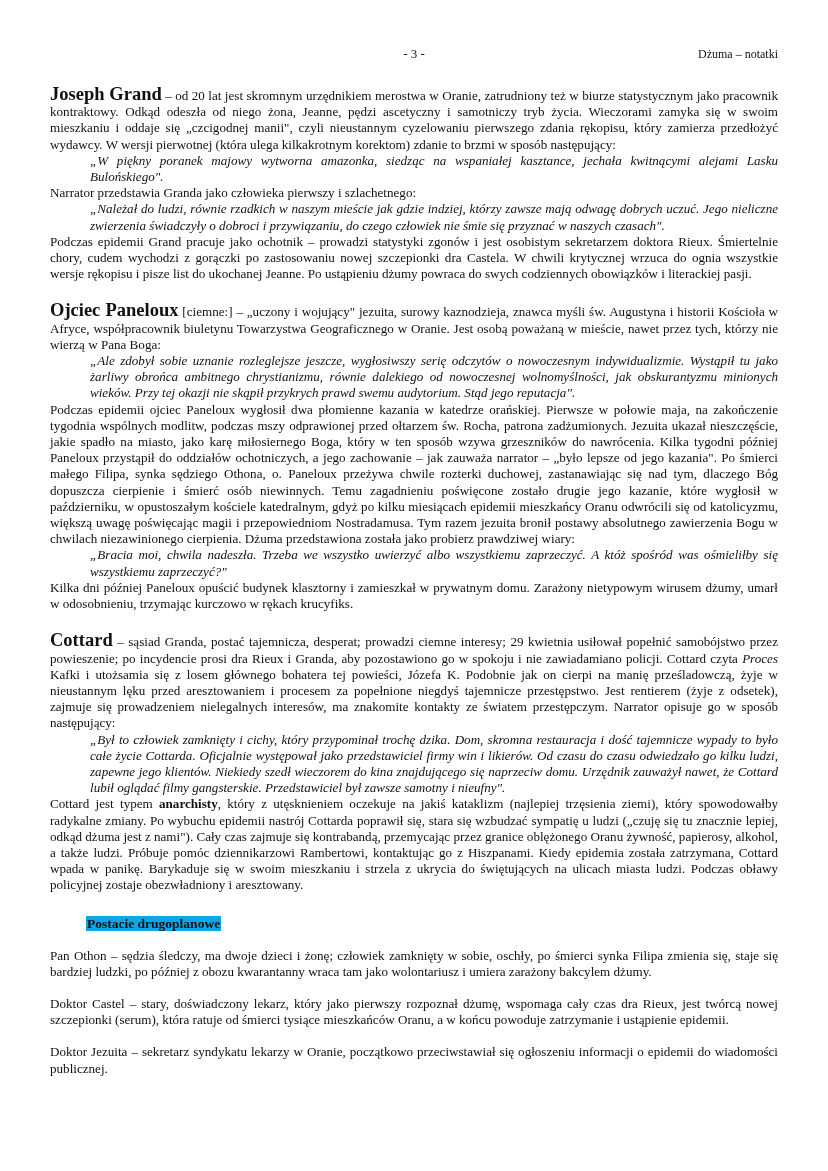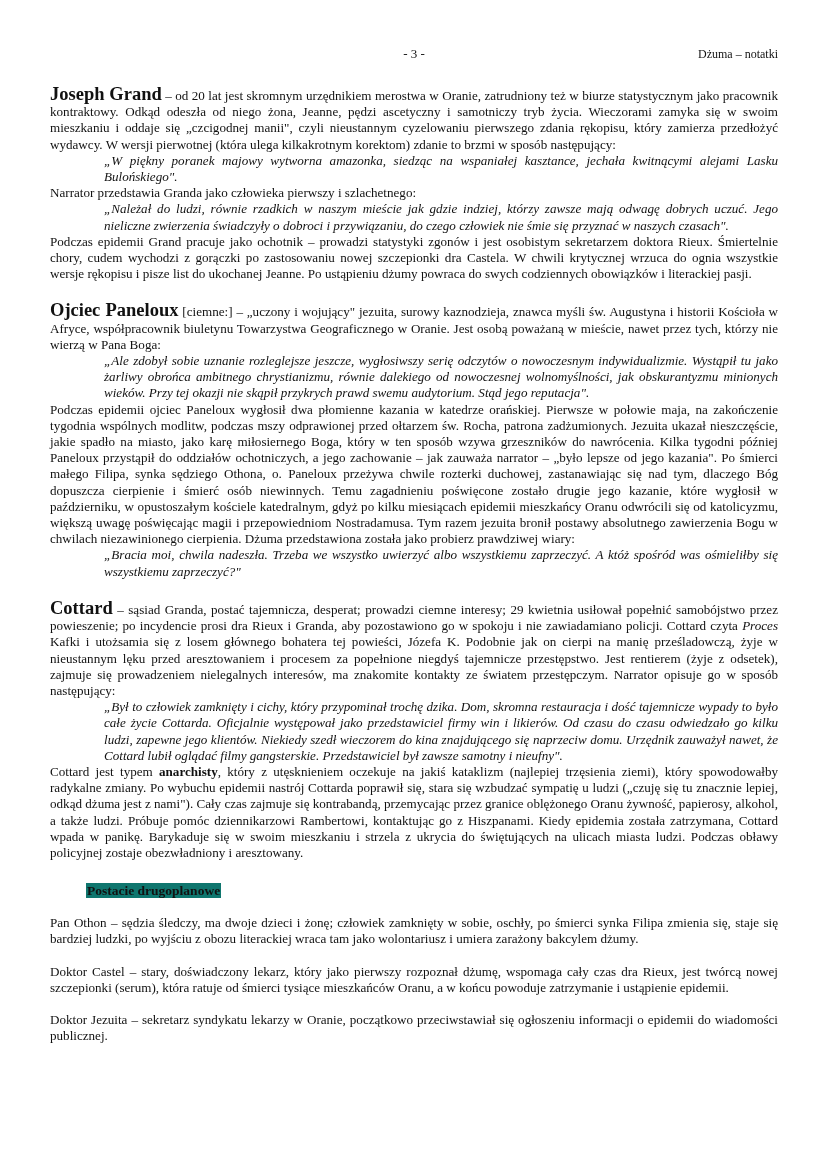--- a/index.html
+++ b/index.html
@@ -8,29 +8,29 @@
     font-family: "Liberation Serif", serif; color: #111111;
   }
   .page-header { position: absolute; top: 46px; left: 50px; right: 50px; height: 16px; }
   .page-number { position: absolute; left: 0; right: 0; text-align: center; font-size: 13px; }
   .running-title { position: absolute; right: 0; top: 1px; font-size: 12px; }
   .content { position: absolute; top: 86px; left: 50px; width: 728px; }
   p {
     margin: 0; font-size: 13.1px; line-height: 16.2px; text-align: justify;
   }
   .quote {
-    margin: 0 0 0 54px; font-style: italic; font-size: 13.1px; line-height: 16.2px; text-align: justify;
+    margin: 0 0 0 40px; font-style: italic; font-size: 13.1px; line-height: 16.2px; text-align: justify;
   }
   .name-big { font-weight: bold; font-size: 18.5px; }
   .name-small { font-weight: normal; }
   .section { margin-bottom: 17px; }
   .section.major { margin-bottom: 20px; }
   .subheading-wrap { margin: 4px 0 16px 36px; }
   .subheading {
-    font-weight: bold; font-size: 13.5px; background: #0f766e; padding: 0 1px; text-align: right;
+    font-weight: bold; font-size: 13.5px; background: #0ea5e9; padding: 0 1px; text-align: right;
   }
   .minor p { margin-bottom: 0; }
   .minor { margin-bottom: 16px; }
 </style>
 </head>
 <body>
 
 <div class="page-header">
   <div class="page-number">- 3 -</div>
   <div class="running-title">Dżuma – notatki</div>
@@ -44,34 +44,35 @@
     <p>Narrator przedstawia Granda jako człowieka pierwszy i szlachetnego:</p>
     <div class="quote">„Należał do ludzi, równie rzadkich w naszym mieście jak gdzie indziej, którzy zawsze mają odwagę dobrych uczuć. Jego nieliczne zwierzenia świadczyły o dobroci i przywiązaniu, do czego człowiek nie śmie się przyznać w naszych czasach".</div>
     <p>Podczas epidemii Grand pracuje jako ochotnik – prowadzi statystyki zgonów i jest osobistym sekretarzem doktora Rieux. Śmiertelnie chory, cudem wychodzi z gorączki po zastosowaniu nowej szczepionki dra Castela. W chwili krytycznej wrzuca do ognia wszystkie wersje rękopisu i pisze list do ukochanej Jeanne. Po ustąpieniu dżumy powraca do swych codziennych obowiązków i literackiej pasji.</p>
   </div>
 
   <div class="section major">
     <p><span class="name-big">Ojciec Paneloux</span><span> [ciemne:]</span><span> – „uczony i wojujący" jezuita, surowy kaznodzieja, znawca myśli św. Augustyna i historii Kościoła w Afryce, współpracownik biuletynu Towarzystwa Geograficznego w Oranie. Jest osobą poważaną w mieście, nawet przez tych, którzy nie wierzą w Pana Boga:</span></p>
     <div class="quote">„Ale zdobył sobie uznanie rozleglejsze jeszcze, wygłosiwszy serię odczytów o nowoczesnym indywidualizmie. Wystąpił tu jako żarliwy obrońca ambitnego chrystianizmu, równie dalekiego od nowoczesnej wolnomyślności, jak obskurantyzmu minionych wieków. Przy tej okazji nie skąpił przykrych prawd swemu audytorium. Stąd jego reputacja".</div>
     <p>Podczas epidemii ojciec Paneloux wygłosił dwa płomienne kazania w katedrze orańskiej. Pierwsze w połowie maja, na zakończenie tygodnia wspólnych modlitw, podczas mszy odprawionej przed ołtarzem św. Rocha, patrona zadżumionych. Jezuita ukazał nieszczęście, jakie spadło na miasto, jako karę miłosiernego Boga, który w ten sposób wzywa grzeszników do nawrócenia. Kilka tygodni później Paneloux przystąpił do oddziałów ochotniczych, a jego zachowanie – jak zauważa narrator – „było lepsze od jego kazania". Po śmierci małego Filipa, synka sędziego Othona, o. Paneloux przeżywa chwile rozterki duchowej, zastanawiając się nad tym, dlaczego Bóg dopuszcza cierpienie i śmierć osób niewinnych. Temu zagadnieniu poświęcone zostało drugie jego kazanie, które wygłosił w październiku, w opustoszałym kościele katedralnym, gdyż po kilku miesiącach epidemii mieszkańcy Oranu odwrócili się od katolicyzmu, większą uwagę poświęcając magii i przepowiedniom Nostradamusa. Tym razem jezuita bronił postawy absolutnego zawierzenia Bogu w chwilach niezawinionego cierpienia. Dżuma przedstawiona została jako probierz prawdziwej wiary:</p>
     <div class="quote">„Bracia moi, chwila nadeszła. Trzeba we wszystko uwierzyć albo wszystkiemu zaprzeczyć. A któż spośród was ośmieliłby się wszystkiemu zaprzeczyć?"</div>
+    <p>Kilka dni później Paneloux opuścić budynek klasztorny i zamieszkał w prywatnym domu. Zarażony nietypowym wirusem dżumy, umarł w odosobnieniu, trzymając kurczowo w rękach krucyfiks.</p>
   </div>
 
   <div class="section major">
     <p><span class="name-big">Cottard</span><span> – sąsiad Granda, postać tajemnicza, desperat; prowadzi ciemne interesy; 29 kwietnia usiłował popełnić samobójstwo przez powieszenie; po incydencie prosi dra Rieux i Granda, aby pozostawiono go w spokoju i nie zawiadamiano policji. Cottard czyta </span><i>Proces</i><span> Kafki i utożsamia się z losem głównego bohatera tej powieści, Józefa K. Podobnie jak on cierpi na manię prześladowczą, żyje w nieustannym lęku przed aresztowaniem i procesem za popełnione niegdyś tajemnicze przestępstwo. Jest rentierem (żyje z odsetek), zajmuje się prowadzeniem nielegalnych interesów, ma znakomite kontakty ze światem przestępczym. Narrator opisuje go w sposób następujący:</span></p>
     <div class="quote">„Był to człowiek zamknięty i cichy, który przypominał trochę dzika. Dom, skromna restauracja i dość tajemnicze wypady to było całe życie Cottarda. Oficjalnie występował jako przedstawiciel firmy win i likierów. Od czasu do czasu odwiedzało go kilku ludzi, zapewne jego klientów. Niekiedy szedł wieczorem do kina znajdującego się naprzeciw domu. Urzędnik zauważył nawet, że Cottard lubił oglądać filmy gangsterskie. Przedstawiciel był zawsze samotny i nieufny".</div>
     <p><span>Cottard jest typem </span><b>anarchisty</b><span>, który z utęsknieniem oczekuje na jakiś kataklizm (najlepiej trzęsienia ziemi), który spowodowałby radykalne zmiany. Po wybuchu epidemii nastrój Cottarda poprawił się, stara się wzbudzać sympatię u ludzi („czuję się tu znacznie lepiej, odkąd dżuma jest z nami"). Cały czas zajmuje się kontrabandą, przemycając przez granice oblężonego Oranu żywność, papierosy, alkohol, a także ludzi. Próbuje pomóc dziennikarzowi Rambertowi, kontaktując go z Hiszpanami. Kiedy epidemia została zatrzymana, Cottard wpada w panikę. Barykaduje się w swoim mieszkaniu i strzela z ukrycia do świętujących na ulicach miasta ludzi. Podczas obławy policyjnej zostaje obezwładniony i aresztowany.</span></p>
   </div>
 
   <div class="subheading-wrap">
     <span class="subheading">Postacie drugoplanowe</span>
   </div>
 
   <div class="minor">
-    <p><span class="name-small">Pan Othon</span><span> – sędzia śledczy, ma dwoje dzieci i żonę; człowiek zamknięty w sobie, oschły, po śmierci synka Filipa zmienia się, staje się bardziej ludzki, po wyjściu z obozu literackiej wraca tam jako wolontariusz i umiera zarażony bakcylem dżumy.</span></p>
+    <p><span class="name-small">Pan Othon</span><span> – sędzia śledczy, ma dwoje dzieci i żonę; człowiek zamknięty w sobie, oschły, po śmierci synka Filipa zmienia się, staje się bardziej ludzki, po później z obozu kwarantanny wraca tam jako wolontariusz i umiera zarażony bakcylem dżumy.</span></p>
   </div>
 
   <div class="minor">
     <p><span class="name-small">Doktor Castel</span><span> – stary, doświadczony lekarz, który jako pierwszy rozpoznał dżumę, wspomaga cały czas dra Rieux, jest twórcą nowej szczepionki (serum), która ratuje od śmierci tysiące mieszkańców Oranu, a w końcu powoduje zatrzymanie i ustąpienie epidemii.</span></p>
   </div>
 
   <div class="minor">
     <p><span class="name-small">Doktor Jezuita</span><span> – sekretarz syndykatu lekarzy w Oranie, początkowo przeciwstawiał się ogłoszeniu informacji o epidemii do wiadomości publicznej.</span></p>
   </div>
 

